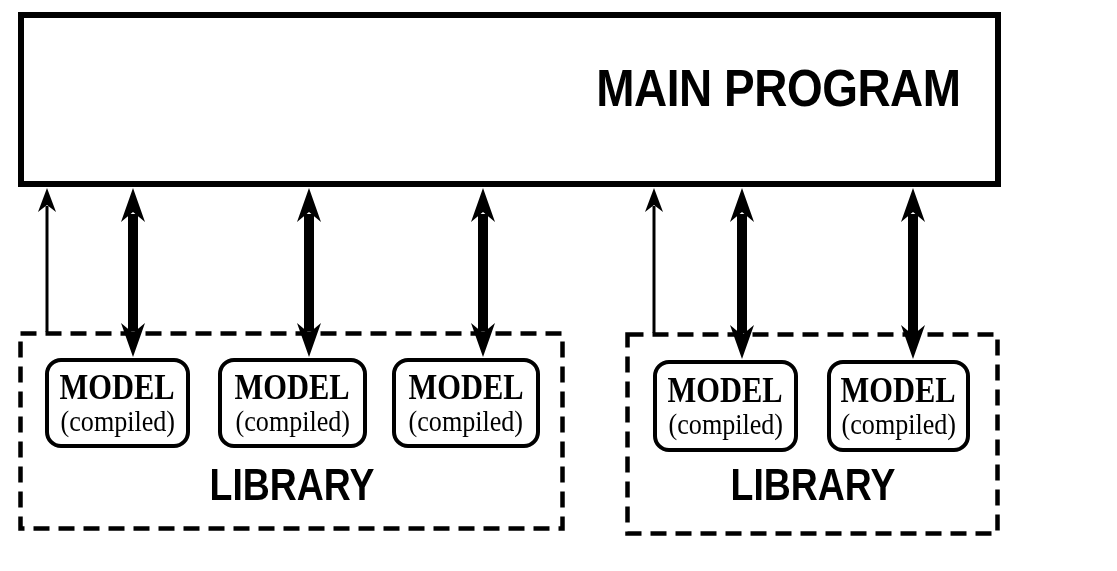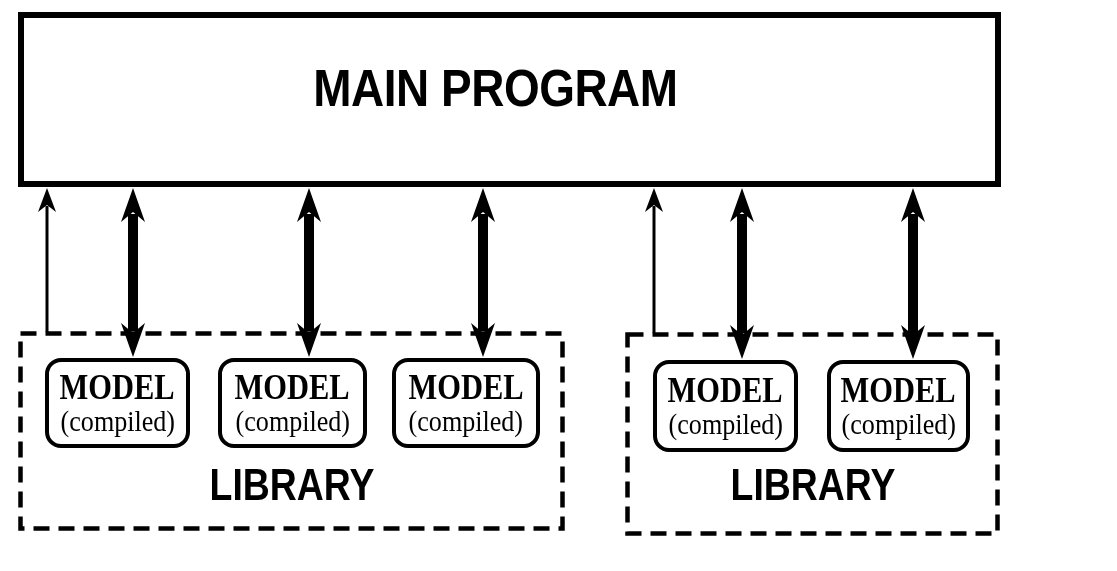--- a/index.html
+++ b/index.html
@@ -7,21 +7,21 @@
   .canvas {
     position:relative; width:1117px; height:571px; background:var(--paper);
     font-family:"Liberation Sans","DejaVu Sans",sans-serif; color:var(--ink);
     overflow:hidden;
   }
   #arrows-layer { position:absolute; left:0; top:0; width:1117px; height:571px; z-index:5; }
 
   .main-box {
     position:absolute; left:18px; top:12px; width:983px; height:175px;
     border:6px solid var(--ink); box-sizing:border-box; background:var(--paper);
-    display:flex; align-items:center; justify-content:center; z-index:2;
+    display:flex; align-items:center; justify-content:flex-end; z-index:2;
   }
   .main-title {
     font-size:51px; font-weight:bold; letter-spacing:-0.5px; white-space:nowrap;
     display:inline-block; transform:translate(-14px,-11px) scaleX(0.9);
   }
 
   .library { position:absolute; box-sizing:border-box; z-index:2; }
   .library-1 { left:18px;  top:331px; width:547px; height:200px; }
   .library-2 { left:625px; top:332px; width:375px; height:204px; }
   .dash-svg { position:absolute; left:0; top:0; }

